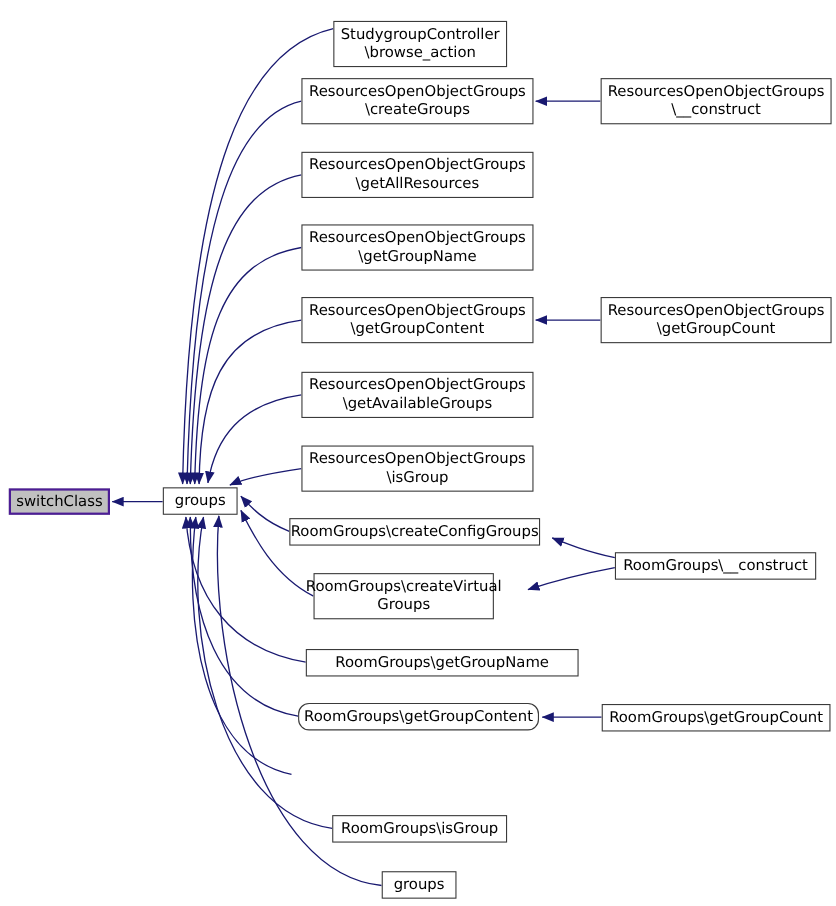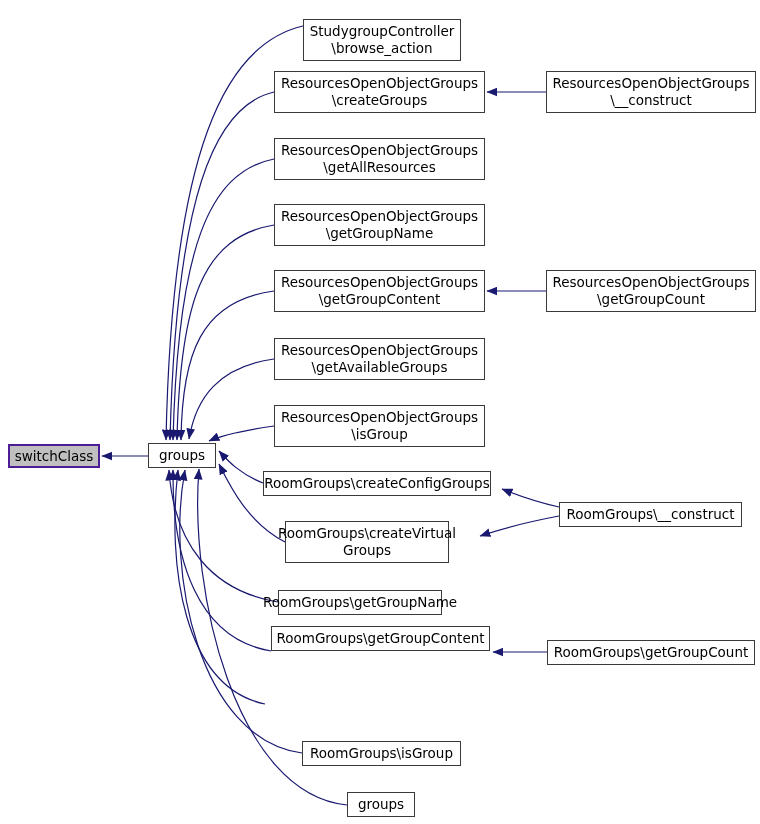--- a/index.html
+++ b/index.html
@@ -28,22 +28,22 @@
   .n-groups              {left:148px; top:443px; width:68px;  height:25px;}
   .n-browse-action       {left:303px; top:19px;   width:158px; height:42px;}
   .n-roog-create-groups  {left:274px; top:71px;  width:211px; height:42px;}
   .n-roog-get-all        {left:274px; top:138px; width:211px; height:42px;}
   .n-roog-get-name       {left:274px; top:204px; width:211px; height:42px;}
   .n-roog-get-content    {left:274px; top:270px; width:211px; height:42px;}
   .n-roog-get-available  {left:274px; top:338px; width:211px; height:42px;}
   .n-roog-is-group       {left:274px; top:405px; width:211px; height:42px;}
   .n-room-create-config  {left:263px; top:471px; width:228px; height:25px;}
   .n-room-create-virtual {left:285px; top:521px; width:164px; height:42px;}
-  .n-room-get-name       {left:278px; top:590px; width:164px; height:25px;}
-  .n-room-get-content    {left:271px; top:626px; width:219px; height:25px;}
+  .n-room-get-name       {left:278px; top:590px; width:248px; height:25px;}
+  .n-room-get-content    {left:271px; top:639px; width:219px; height:25px;border-radius:10px;}
   .n-room-get-available  {left:265px; top:691px; width:232px; height:25px;}
   .n-room-is-group       {left:302px; top:741px; width:159px; height:25px;}
   .n-groups-bottom       {left:347px; top:792px; width:68px;  height:25px;}
   .n-roog-construct      {left:546px; top:71px;  width:210px; height:42px;}
   .n-roog-get-count      {left:546px; top:270px; width:210px; height:42px;}
   .n-room-construct      {left:559px; top:502px; width:183px; height:25px;}
   .n-room-get-count      {left:547px; top:640px; width:208px; height:25px;}
   .edge{fill:none;stroke:#191970;stroke-width:1.2px;}
 </style>
 </head>

